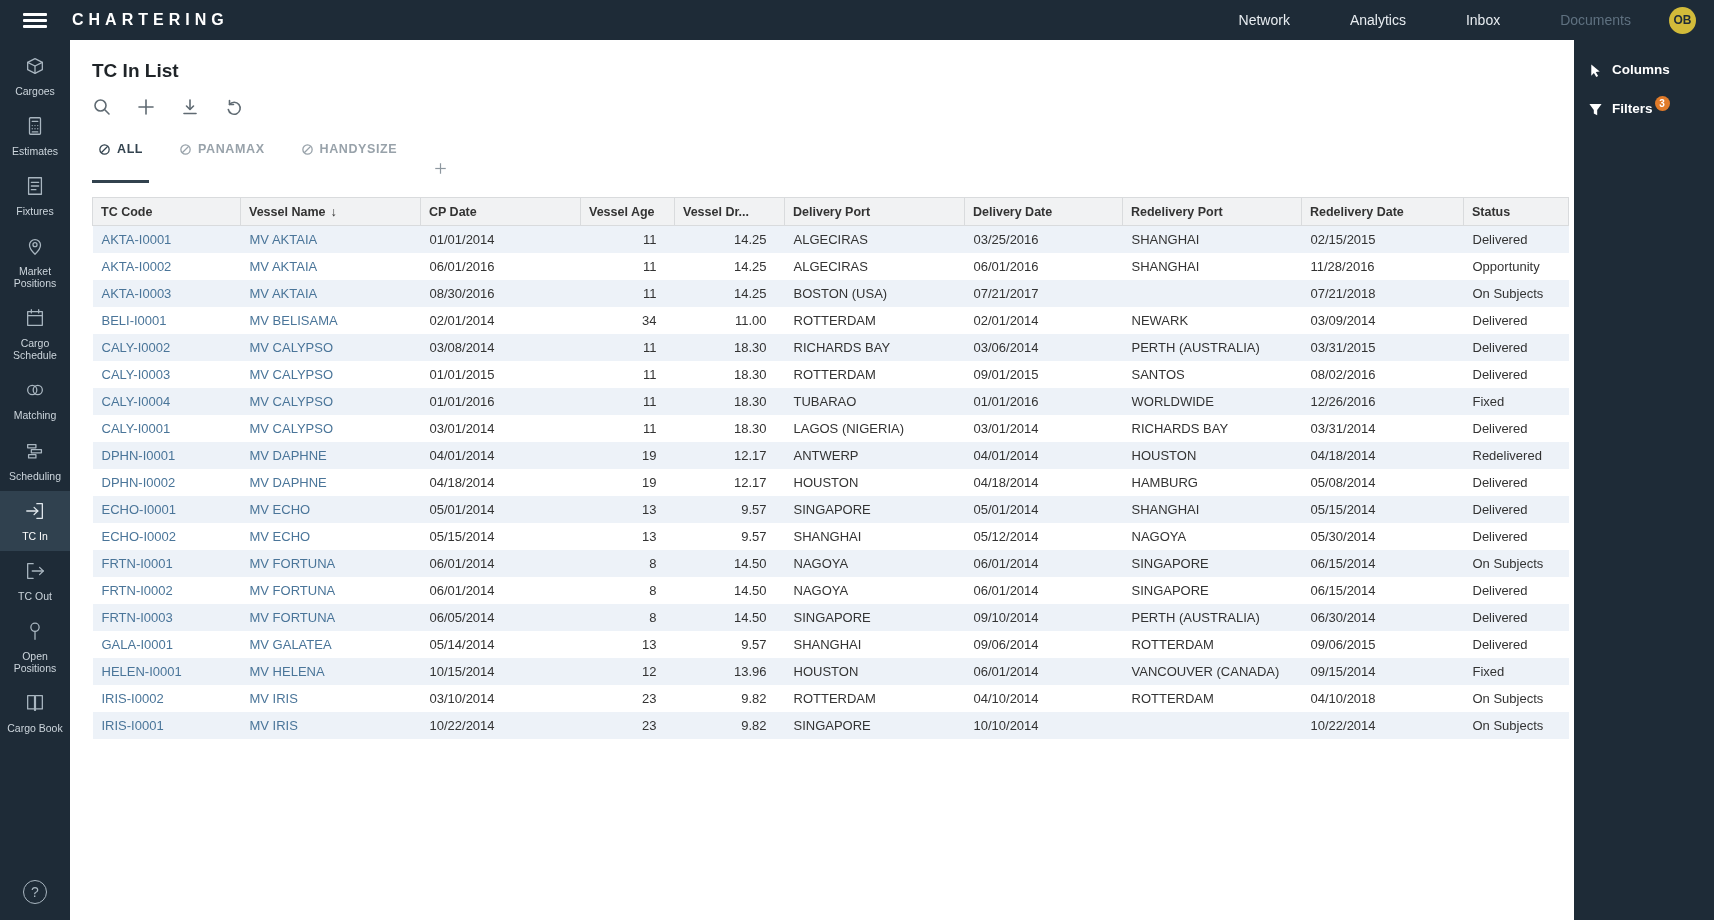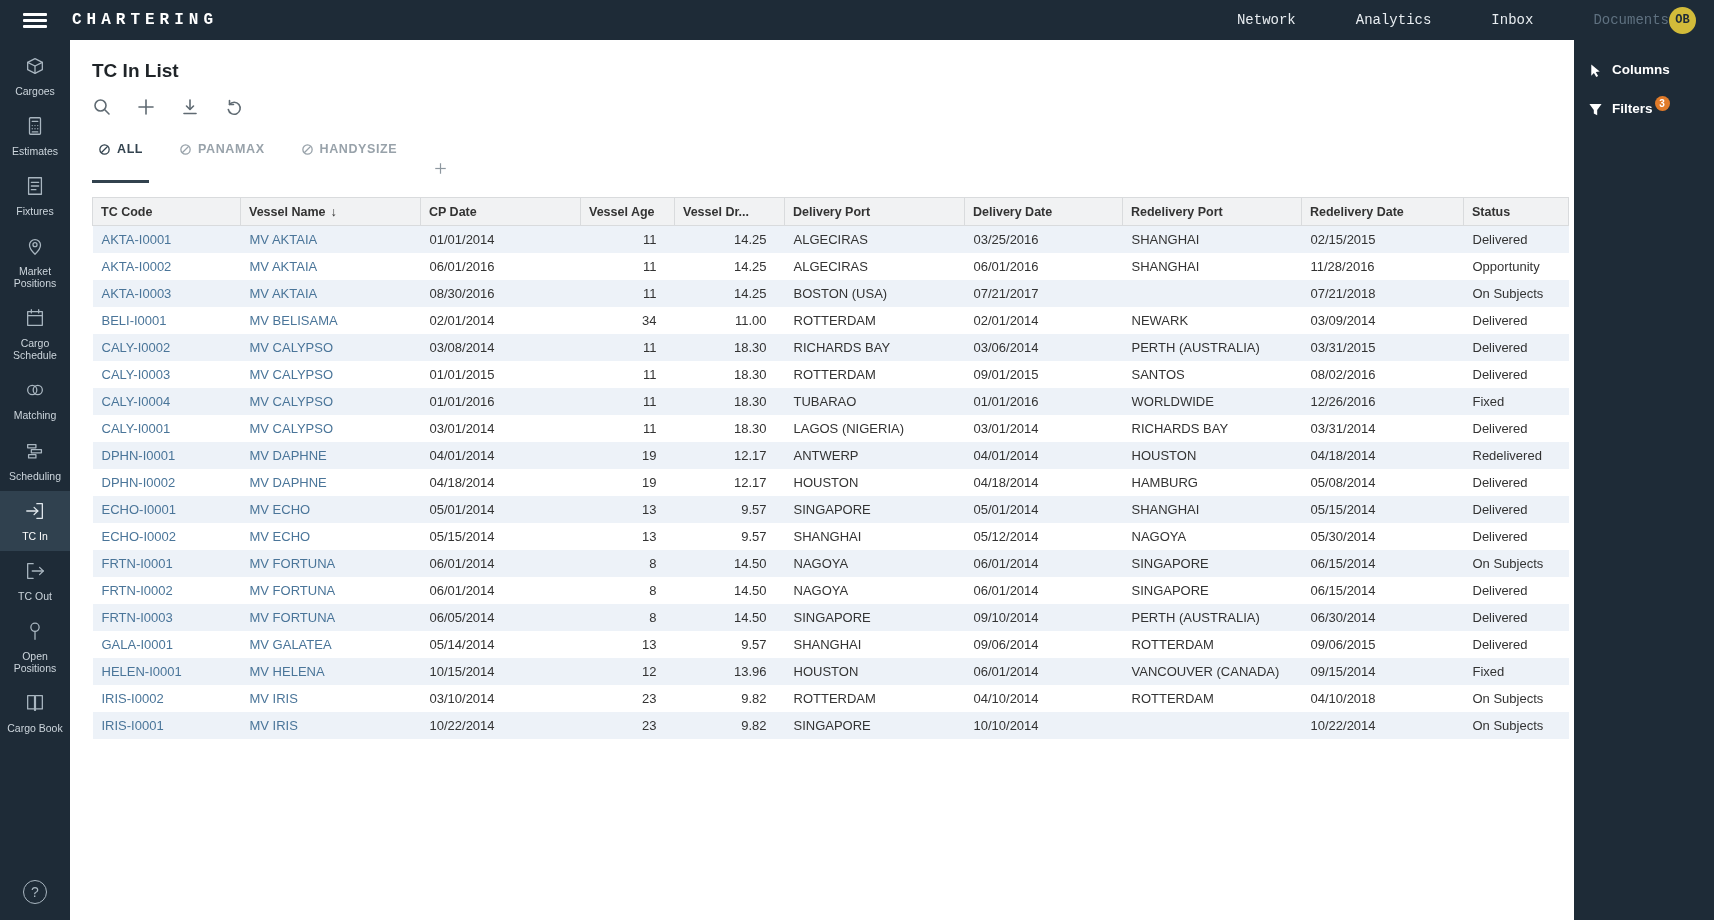--- a/index.html
+++ b/index.html
@@ -1,28 +1,28 @@
 <!DOCTYPE html>
 <html><head>
 <meta charset="utf-8">
 <style>
   * { margin:0; padding:0; box-sizing:border-box; }
   html,body { width:1714px; height:920px; font-family:"Liberation Sans", sans-serif; background:#ffffff; overflow:hidden; }
   body { position:relative; }
 
   
-  .topbar { position:absolute; top:0; left:0; width:1714px; height:40px; background:#1e2b37; display:flex; align-items:center; z-index:20;font-family:Liberation Mono, monospace; }
+  .topbar { position:absolute; top:0; left:0; width:1714px; height:40px; background:#1e2b37; display:flex; align-items:center; z-index:20; }
   .hamburger { width:70px; display:flex; justify-content:center; cursor:pointer; }
   .hamburger .lines { width:24px; }
   .hamburger .lines span { display:block; height:3px; background:#ffffff; margin:3px 0; border-radius:1px; }
   .brand { color:#ffffff; font-size:16px; font-weight:bold; letter-spacing:5px; margin-left:2px; }
   .topnav { margin-left:auto; display:flex; align-items:center; margin-right:18px; }
   .topnav-item { color:#e8edf1; font-size:14px; margin-left:60px; cursor:pointer; }
   .topnav-item.muted { color:#5f7180; cursor:default; }
-  .avatar { width:27px; height:27px; border-radius:50%; background:#d2bb3a; color:#1e2b37; font-size:12px; font-weight:bold; display:flex; align-items:center; justify-content:center; cursor:pointer; }
+  .avatar { width:27px; height:27px; border-radius:50%; background:#d2bb3a; color:#1e2b37; font-size:12px; font-weight:bold; display:flex; align-items:center; justify-content:center; margin-left:38px; cursor:pointer; }
 
   
   .leftbar { position:absolute; top:40px; left:0; width:70px; height:880px; background:#1e2b37; display:flex; flex-direction:column; align-items:center; padding-top:6px; }
   .nav-item { width:70px; padding:9px 3px; display:flex; flex-direction:column; align-items:center; cursor:pointer; }
   .nav-item.active { background:#30414f; }
   .nav-item svg { stroke:#a9b6c0; fill:none; stroke-width:1.4; stroke-linecap:round; stroke-linejoin:round; }
   .nav-item.active svg { stroke:#e2e9ee; }
   .nav-label { color:#ccd5dc; font-size:10.5px; text-align:center; margin-top:4px; line-height:1.15; }
   .nav-item.active .nav-label { color:#ffffff; }
   .help-item { margin-top:auto; margin-bottom:16px; display:flex; justify-content:center; cursor:pointer; }

